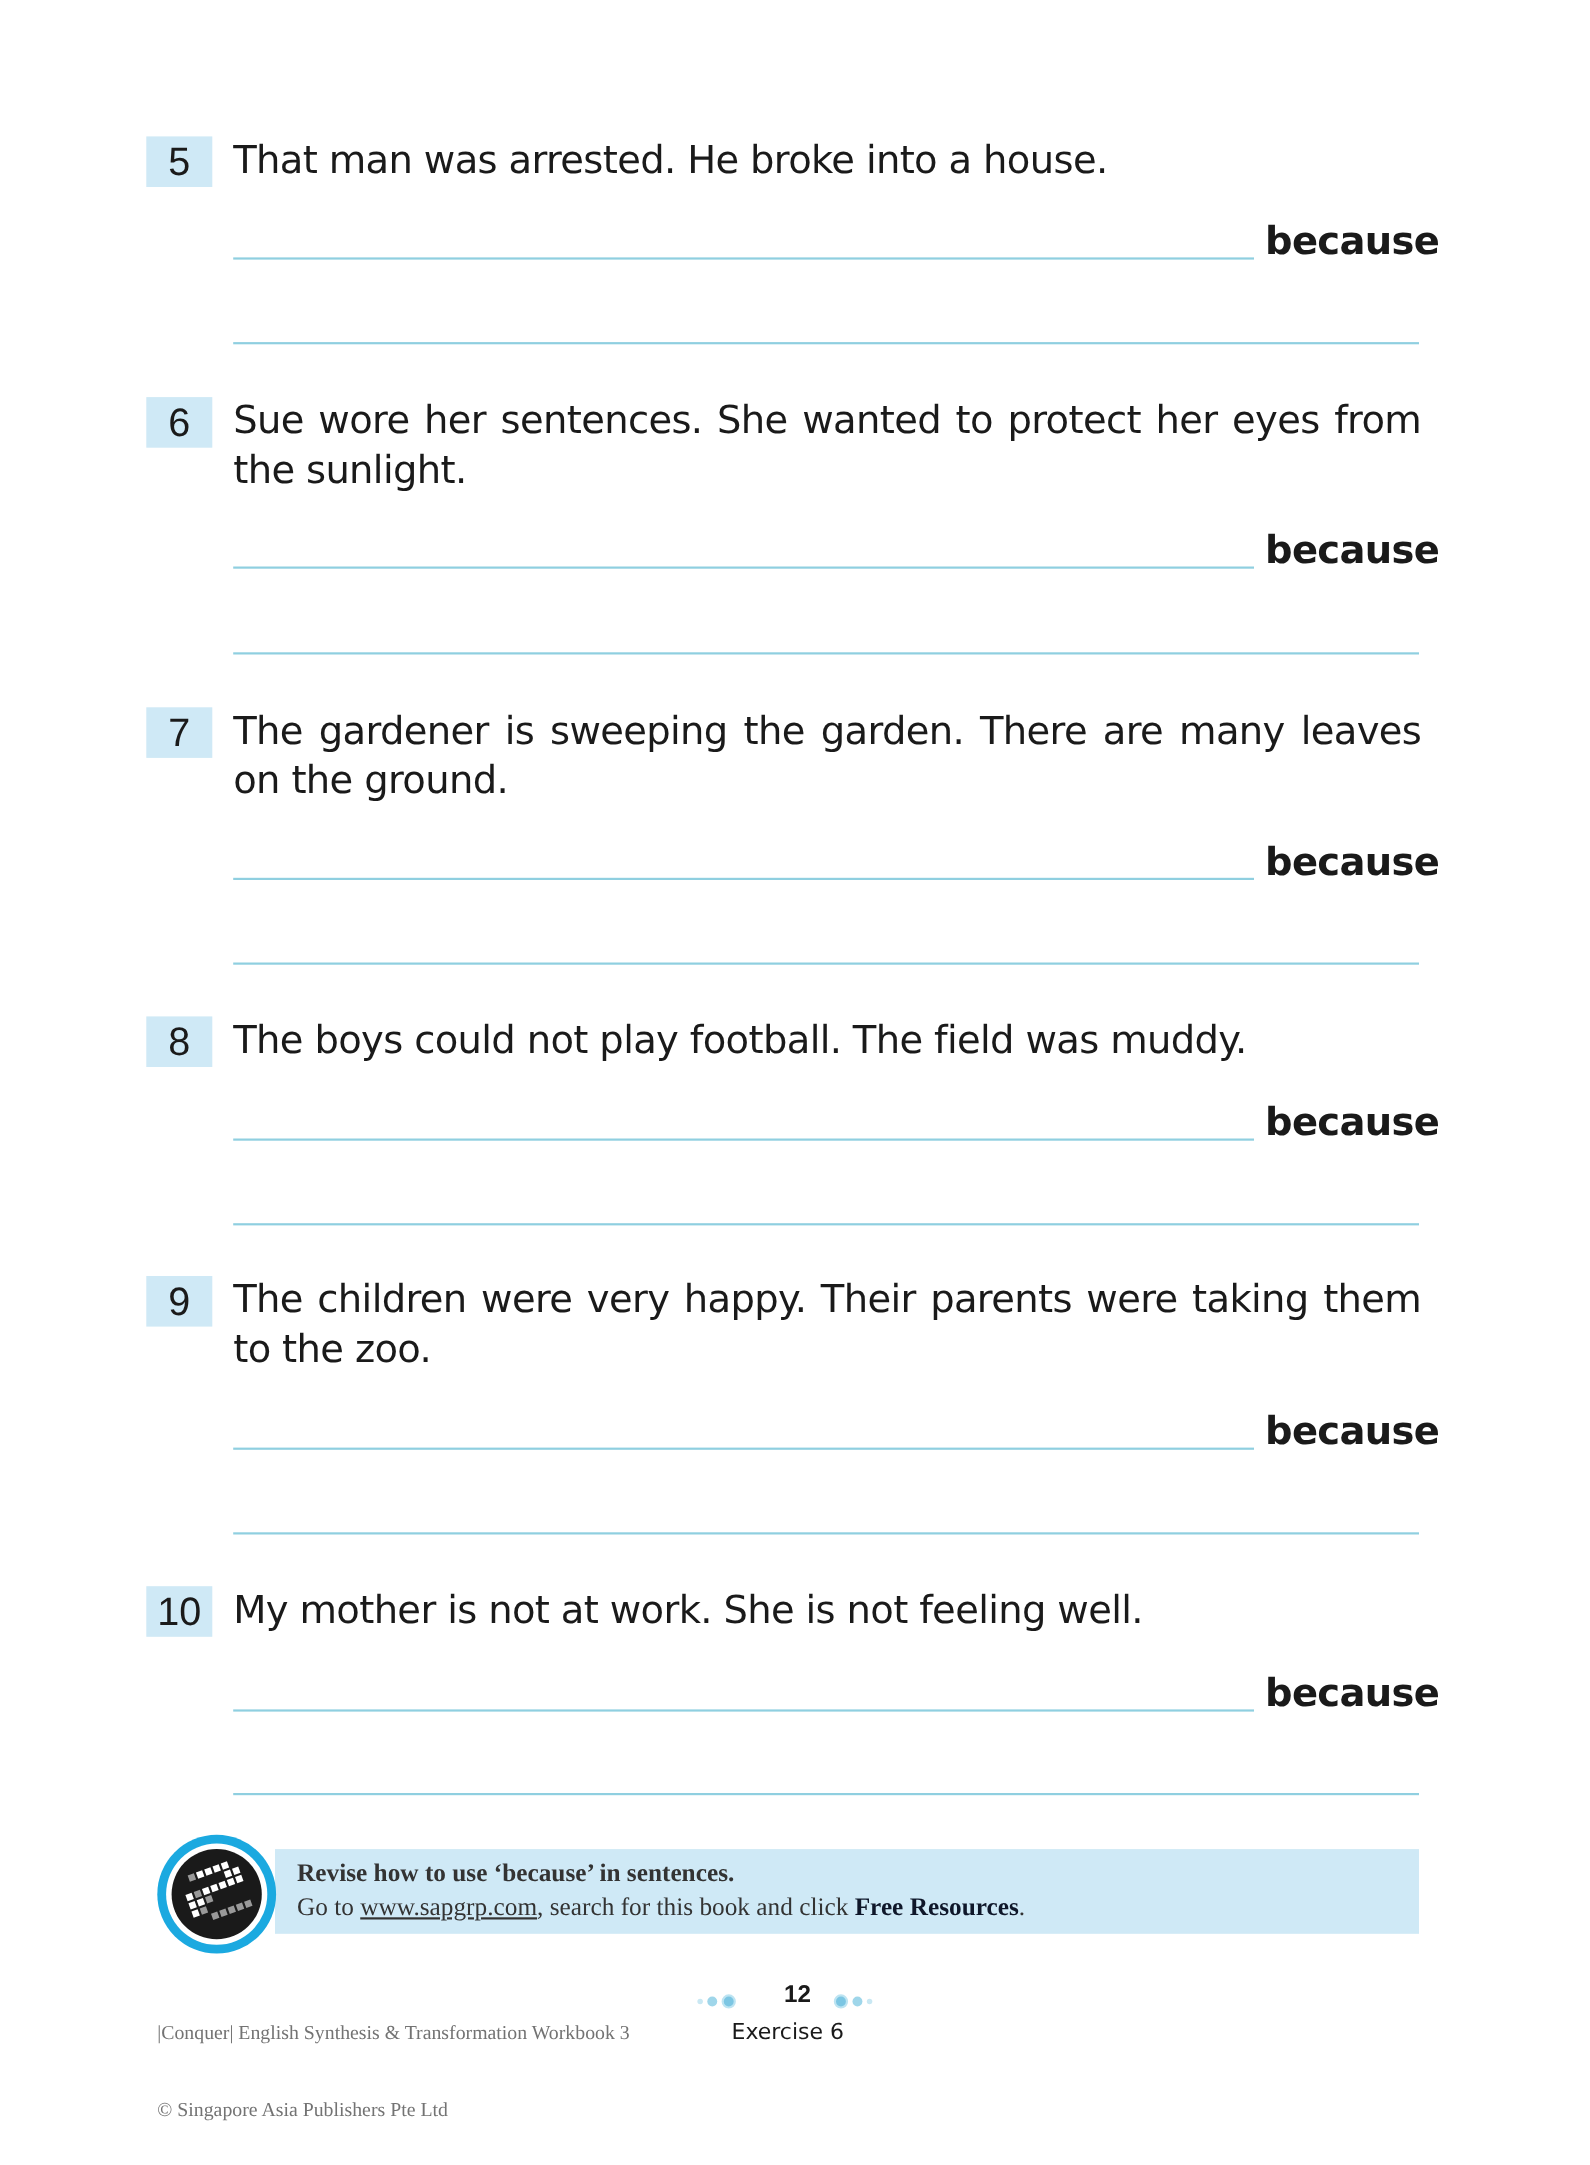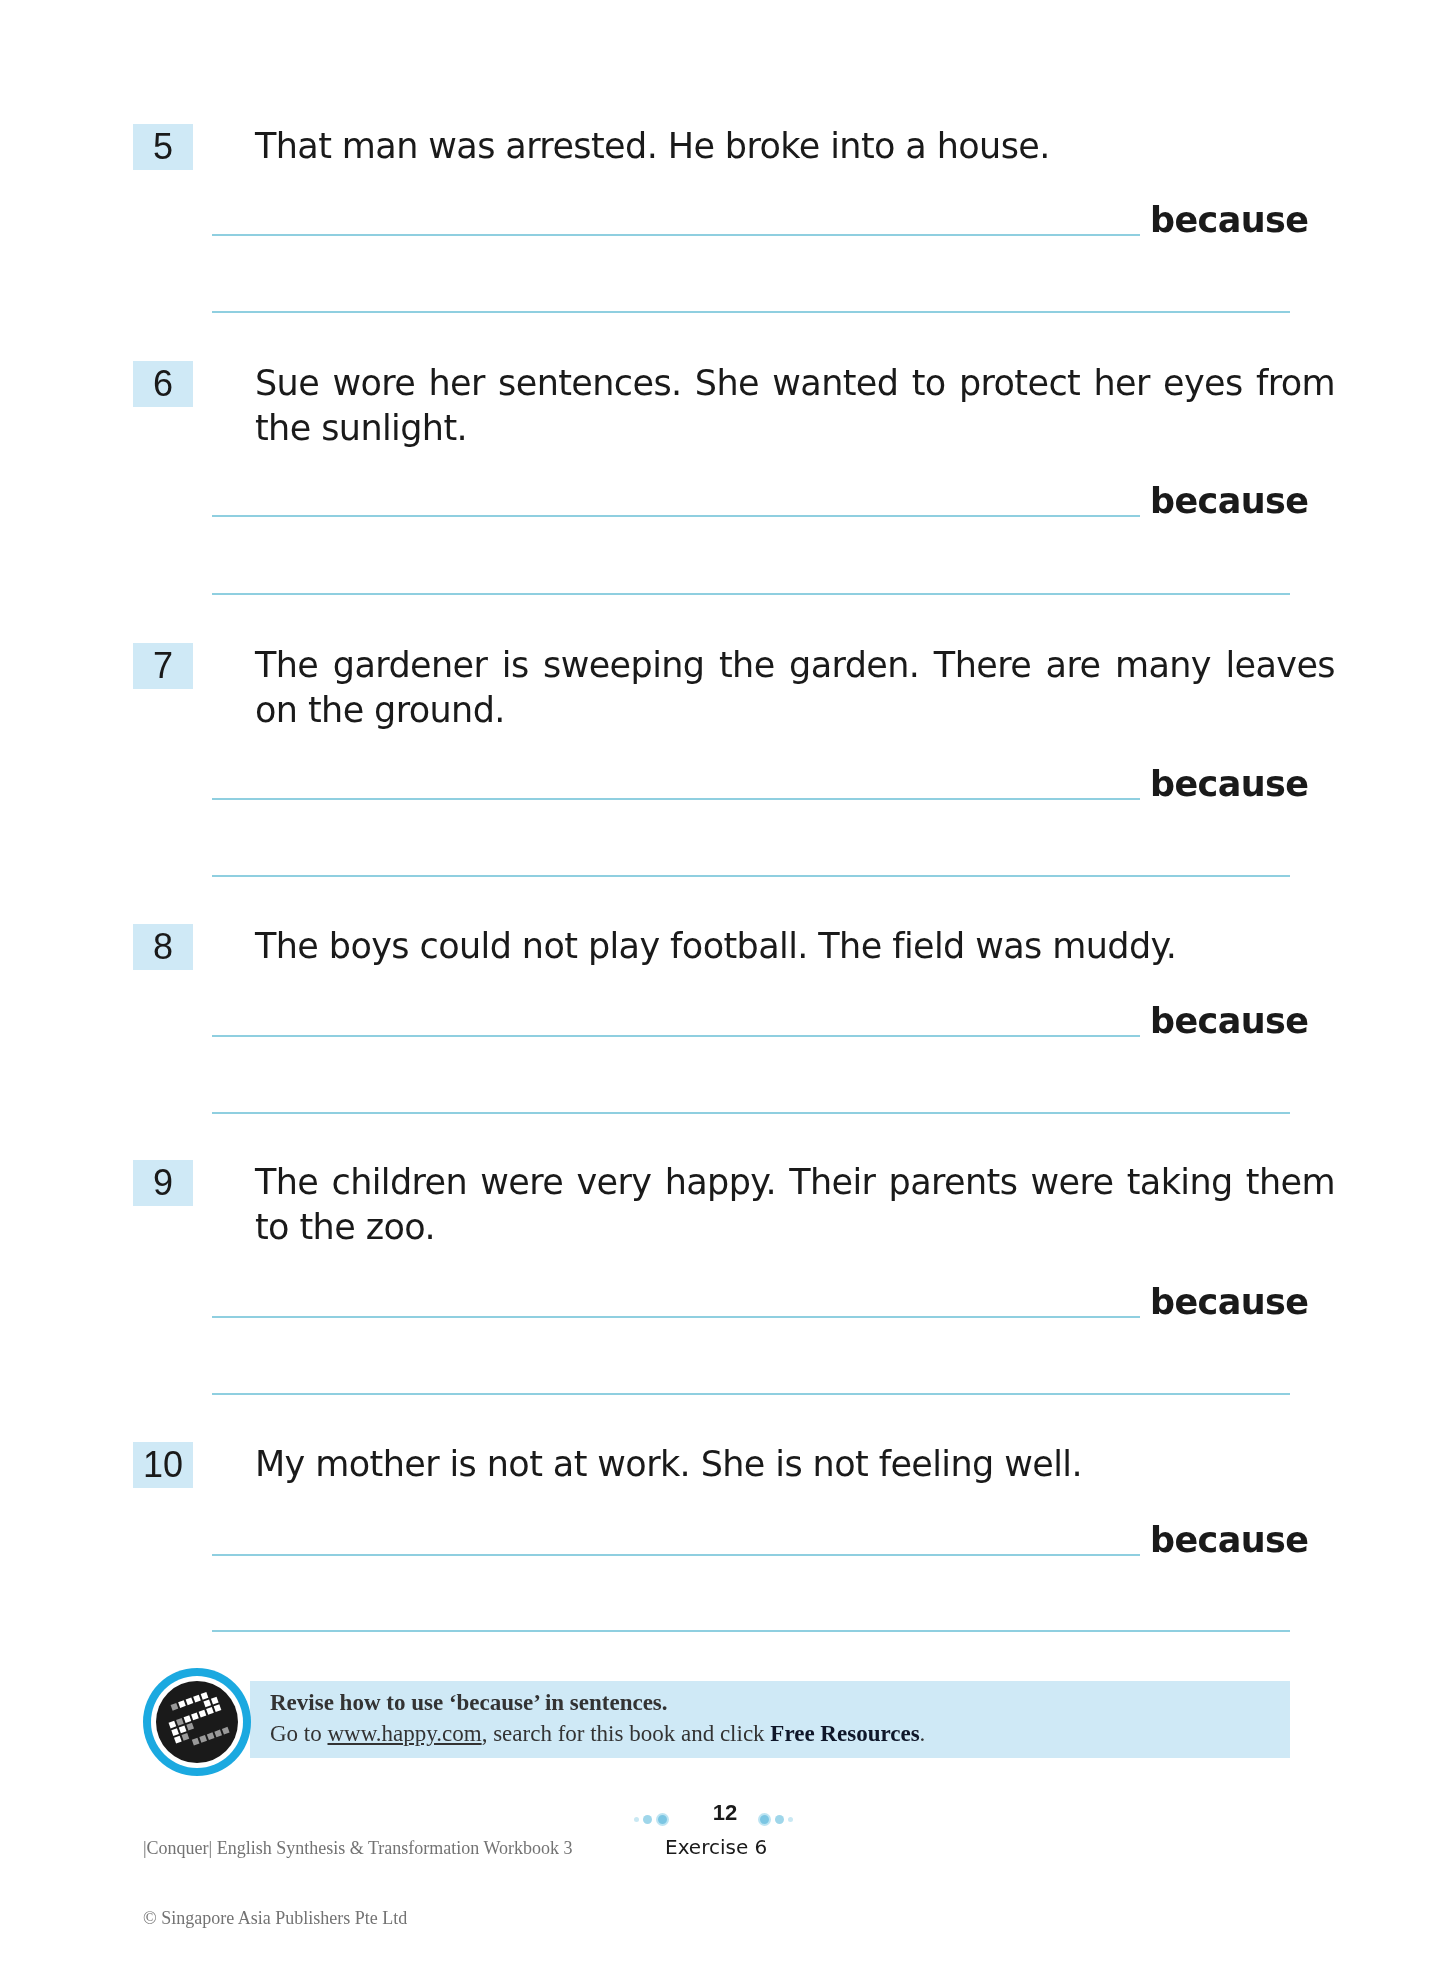--- a/index.html
+++ b/index.html
@@ -3,21 +3,21 @@
 <meta charset="utf-8">
 <style>
   html, body { margin: 0; padding: 0; background: #ffffff; }
   body { width: 1445px; height: 1968px; position: relative; overflow: hidden;
          font-family: "DejaVu Sans", sans-serif; color: #1a1a1a; }
   .q { position: absolute; left: 0; width: 1445px; }
   .qnum { position: absolute; left: 133px; width: 60px; height: 46px; background: #cfe9f6;
           font-family: "Liberation Sans", sans-serif; font-size: 36px; line-height: 46px;
           text-align: center; color: #1a1a1a; }
   .qtext { position: absolute; left: 212px; width: 1080px; font-size: 35px; line-height: 45px;
-           letter-spacing: -0.6px; color: #1a1a1a; text-align: justify; text-align-last: left; margin-left: 43px; }
+           letter-spacing: -0.6px; color: #1a1a1a; text-align: justify; text-align-last: left; }
   .ans-line { position: absolute; height: 0; border-top: 2px solid #8fcfe0; }
   .because { position: absolute; left: 1150px; font-size: 35px; line-height: 40px; letter-spacing: -0.6px; font-weight: bold; }
   .banner { position: absolute; left: 250px; top: 1681px; width: 1040px; height: 77px; background: #cfe9f6; }
   .banner-line { position: absolute; left: 270px; font-family: "Liberation Serif", serif; font-size: 23px; color: #333; white-space: nowrap; }
   .banner-line a { color: #333; text-decoration: underline; }
   .banner-line b { color: #0f172a; }
   .icon-circle { position: absolute; left: 143px; top: 1668px; width: 108px; height: 108px; border-radius: 50%;
                  background: #1ba9e0; }
   .icon-inner { position: absolute; left: 8px; top: 8px; width: 92px; height: 92px; border-radius: 50%; background: #fff; }
   .icon-core { position: absolute; left: 5px; top: 5px; width: 82px; height: 82px; border-radius: 50%; background: #1a1a1a; overflow: hidden; }
@@ -112,21 +112,21 @@
             <rect x="46" y="56" width="6" height="6" fill="#999"></rect>
             <rect x="54" y="56" width="6" height="6" fill="#999"></rect>
             <rect x="62" y="56" width="6" height="6" fill="#999"></rect>
         </g>
       </svg>
     </div>
   </div>
 </div>
 <div class="banner-line" style="top:1690px;font-weight:bold;">Revise how to use ‘because’ in sentences.</div>
 <div class="banner-line" style="top:1721px;">
-  <span>Go to </span><a>www.happy.com</a><span>, search for this book and click </span><b>Free Resources</b><span>.</span>
+  <span>Go to </span><a>www.sapgrp.com</a><span>, search for this book and click </span><b>Free Resources</b><span>.</span>
 </div>
 
 <div class="dots" style="left:634px;">
   <span class="dot sm"></span>
   <span class="dot mid"></span>
   <span class="dot big"></span>
 </div>
 <div class="pg-num">12</div>
 <div class="dots" style="left:758px;">
   <span class="dot big"></span>

